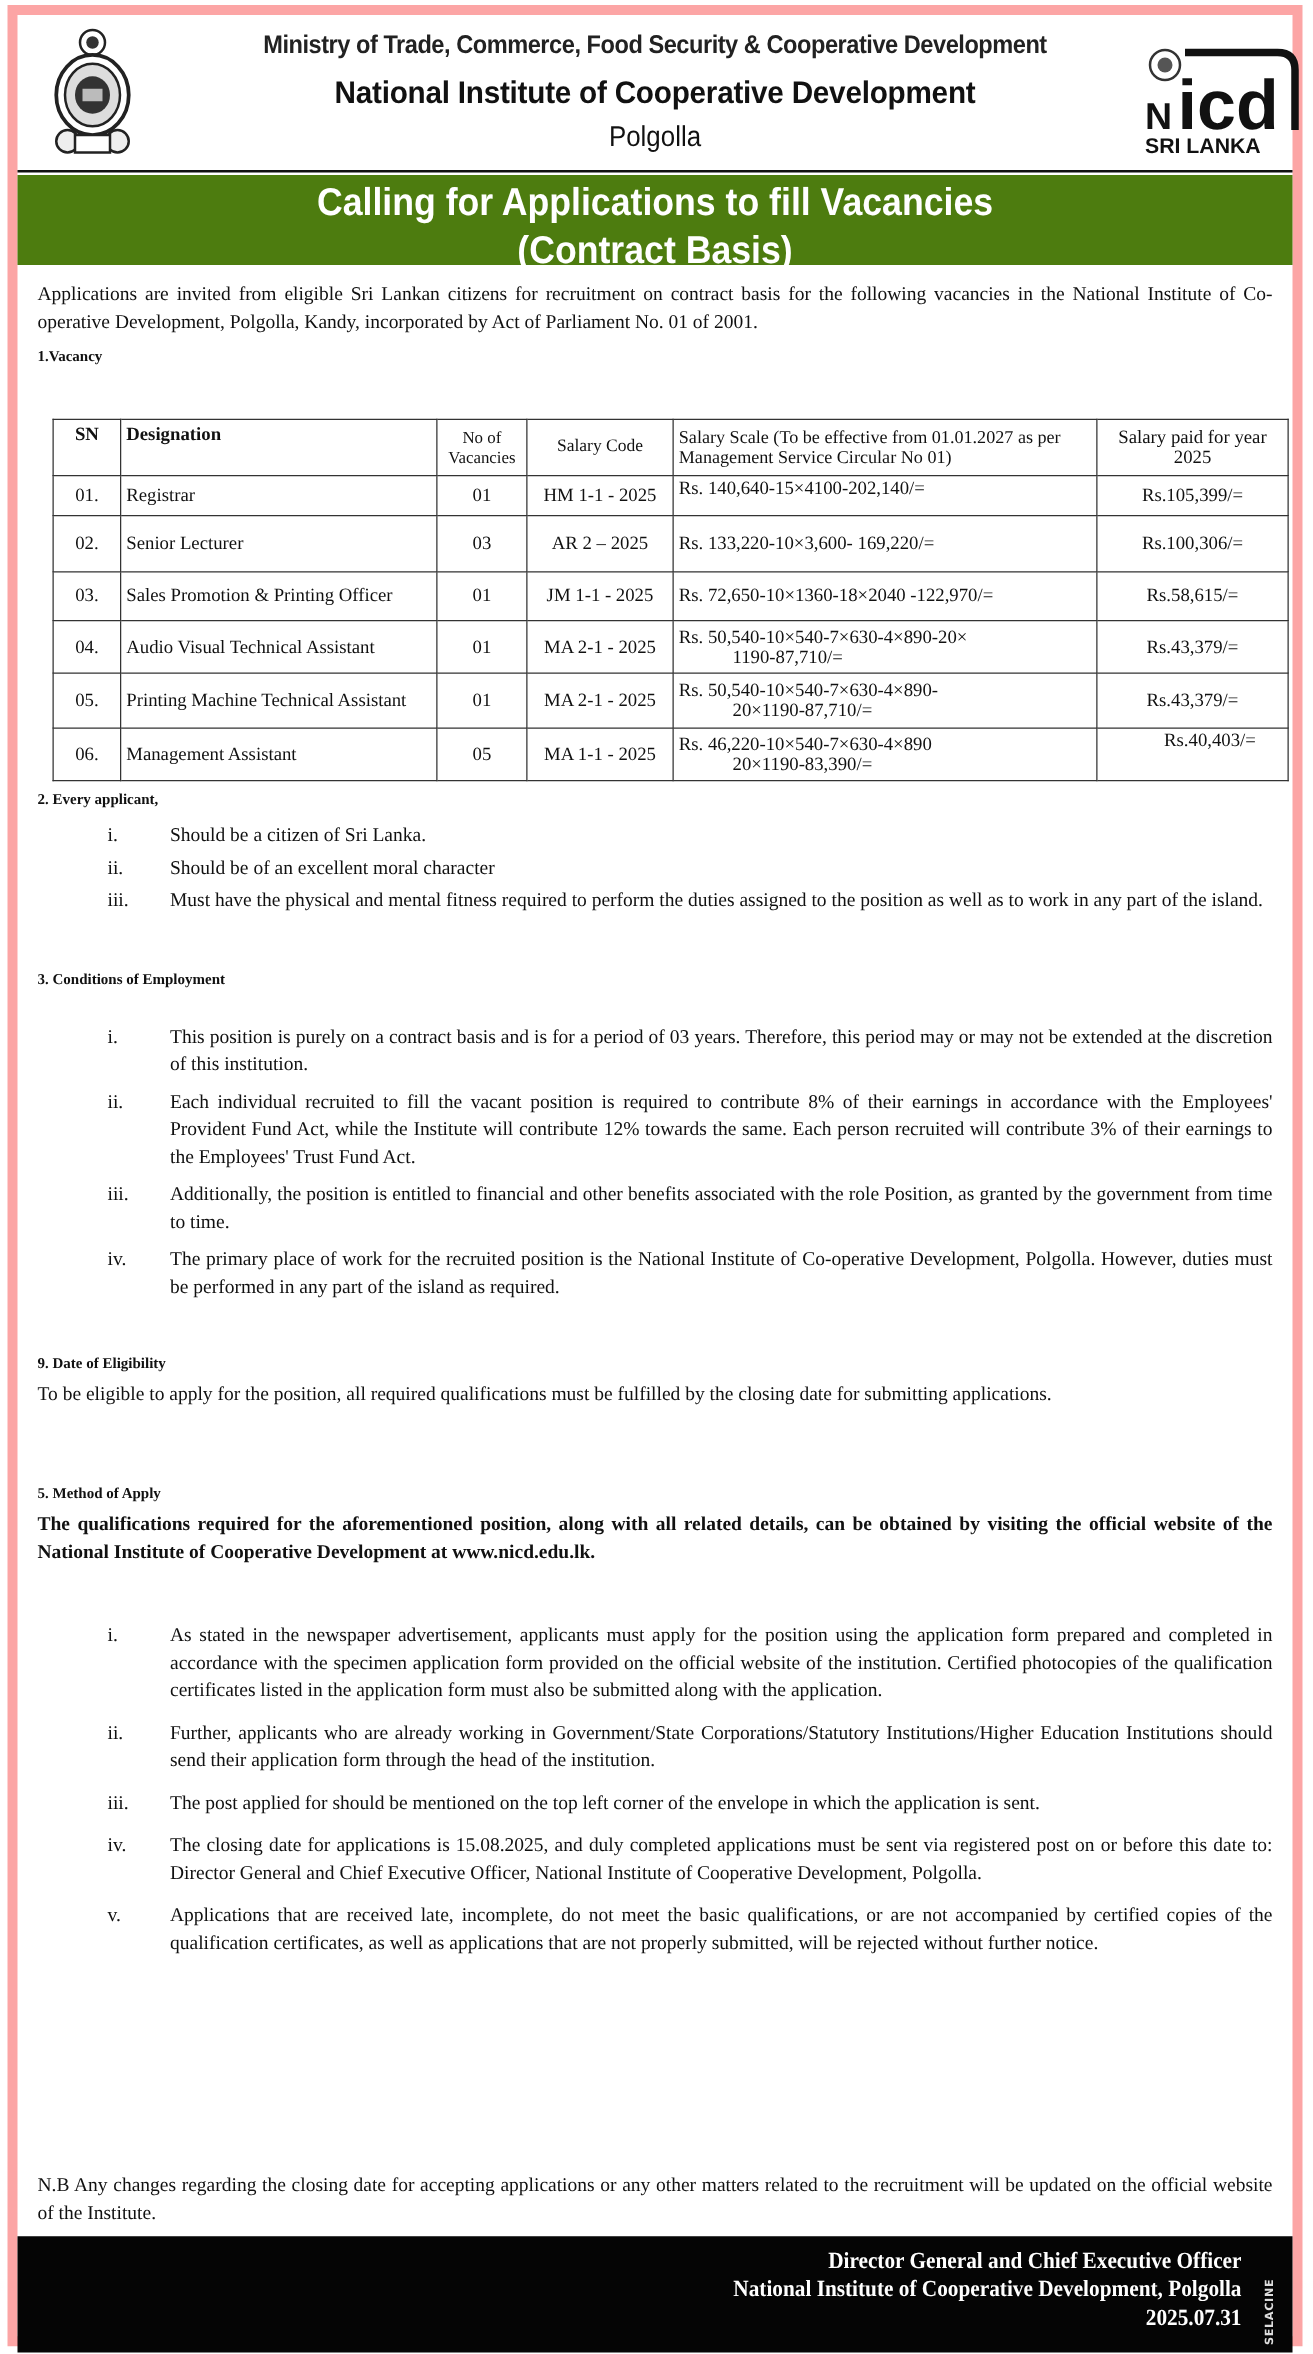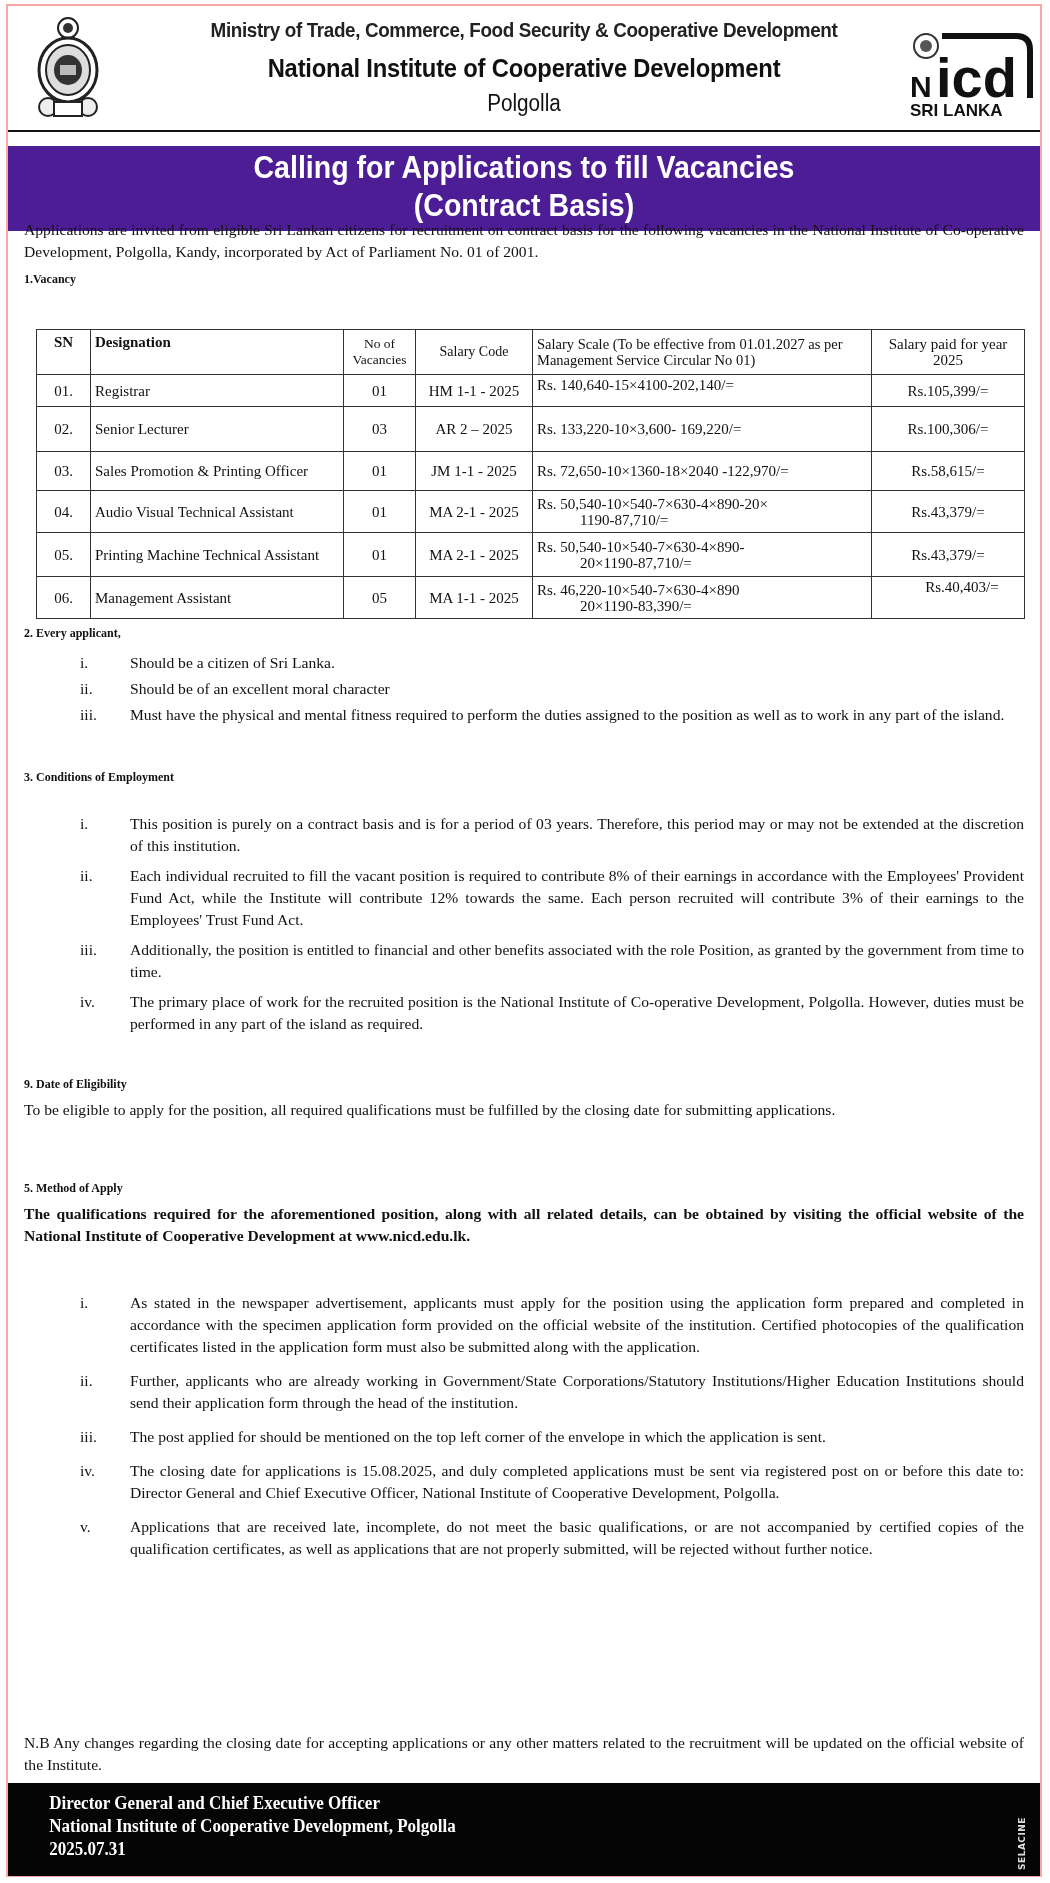--- a/index.html
+++ b/index.html
@@ -1,44 +1,44 @@
 <!DOCTYPE html>
 <html><head>
 <meta charset="utf-8">
 <style>
   html, body { margin: 0; padding: 0; background: #ffffff; }
   body { width: 1050px; height: 1883px; position: relative; overflow: hidden; color: #111; }
-  .page { position: absolute; left: 6px; top: 4px; width: 1036px; height: 1873px; border: 2px solid #fca5a5; box-sizing: border-box; background: #fff; }
+  .page { position: absolute; left: 6px; top: 4px; width: 1036px; height: 1873px; border: 8px solid #fca5a5; box-sizing: border-box; background: #fff; }
   .header { position: absolute; left: 0; top: 0; width: 100%; height: 124px; border-bottom: 2px solid #111; }
   .sans { font-family: "Liberation Sans", sans-serif; }
   .h-ministry { position: absolute; left: 0; width: 100%; top: 12px; text-align: center; font-size: 20.5px; letter-spacing: -0.4px; transform: scaleX(0.92); font-weight: bold; color: #222; }
   .h-inst { position: absolute; left: 0; width: 100%; top: 48px; text-align: center; font-size: 25px; font-weight: bold; letter-spacing: -0.2px; transform: scaleX(0.95); }
   .h-place { position: absolute; left: 0; width: 100%; top: 84px; text-align: center; font-size: 23px; transform: scaleX(0.9); }
   .emblem { position: absolute; left: 28px; top: 6px; width: 64px; height: 110px; }
   .nicd { position: absolute; left: 900px; top: 24px; width: 130px; height: 88px; }
-  .banner { position: absolute; left: 0; top: 140px; width: 100%; height: 85px; background: #4c1d95; color: #fff; }
+  .banner { position: absolute; left: 0; top: 128px; width: 100%; height: 72px; background: #4d7c0f; color: #fff; }
   .banner-l1 { position: absolute; width: 100%; top: 4px; text-align: center; font-size: 31px; font-weight: bold; transform: scaleX(0.92); }
   .banner-l2 { position: absolute; width: 100%; top: 42px; text-align: center; font-size: 31px; font-weight: bold; transform: scaleX(0.92); }
   .body-text { font-family: "Liberation Serif", serif; font-size: 15.6px; line-height: 22px; }
   .intro { position: absolute; left: 16px; right: 16px; top: 213px; text-align: justify; }
   .sec-head { position: absolute; left: 16px; font-weight: bold; font-family: "Liberation Serif", serif; font-size: 12px; }
   table.vac { position: absolute; left: 28px; top: 323px; width: 989px; border-collapse: collapse; font-family: "Liberation Serif", serif; font-size: 15px; table-layout: fixed; border-radius: 21px; }
   table.vac td, table.vac th { border: 1.5px solid #333; padding: 0 4px; line-height: 16px; vertical-align: middle; }
   table.vac th { font-weight: normal; height: 40px; }
   .c-sn { width: 45px; text-align: center; }
   .c-des { width: 244px; }
   .c-no { width: 63px; text-align: center; }
   .c-code { width: 108px; text-align: center; }
   .c-scale { width: 330px; }
   .c-paid { text-align: center; }
   .scale-cont { padding-left: 43px; display: block; }
   ol.list { list-style: none; margin: 0; padding: 0; position: absolute; left: 16px; right: 16px; }
   ol.list li { position: relative; padding-left: 106px; text-align: justify; }
   ol.list li .num { position: absolute; left: 56px; top: 0; }
-  .footer { position: absolute; left: 0; top: 1777px; width: 100%; height: 93px; background: #050505; color: #fff; font-family: "Liberation Serif", serif; font-weight: bold; font-size: 18.5px; text-align: left; line-height: 23px; }
+  .footer { position: absolute; left: 0; top: 1777px; width: 100%; height: 93px; background: #050505; color: #fff; font-family: "Liberation Serif", serif; font-weight: bold; font-size: 18.5px; text-align: right; line-height: 23px; }
   .footer .ln { transform: scaleX(0.92); }
   .footer-inner { position: absolute; top: 9px; left: 0; width: 100%; }
   .credit { position: absolute; right: 6px; bottom: 6px; writing-mode: vertical-rl; transform: rotate(180deg); font-family: "DejaVu Sans", sans-serif; font-size: 9px; font-weight: bold; letter-spacing: 0.5px; color: #ddd; }
 </style>
 </head>
 <body>
 
 <div class="page">
 
   <div class="header">

